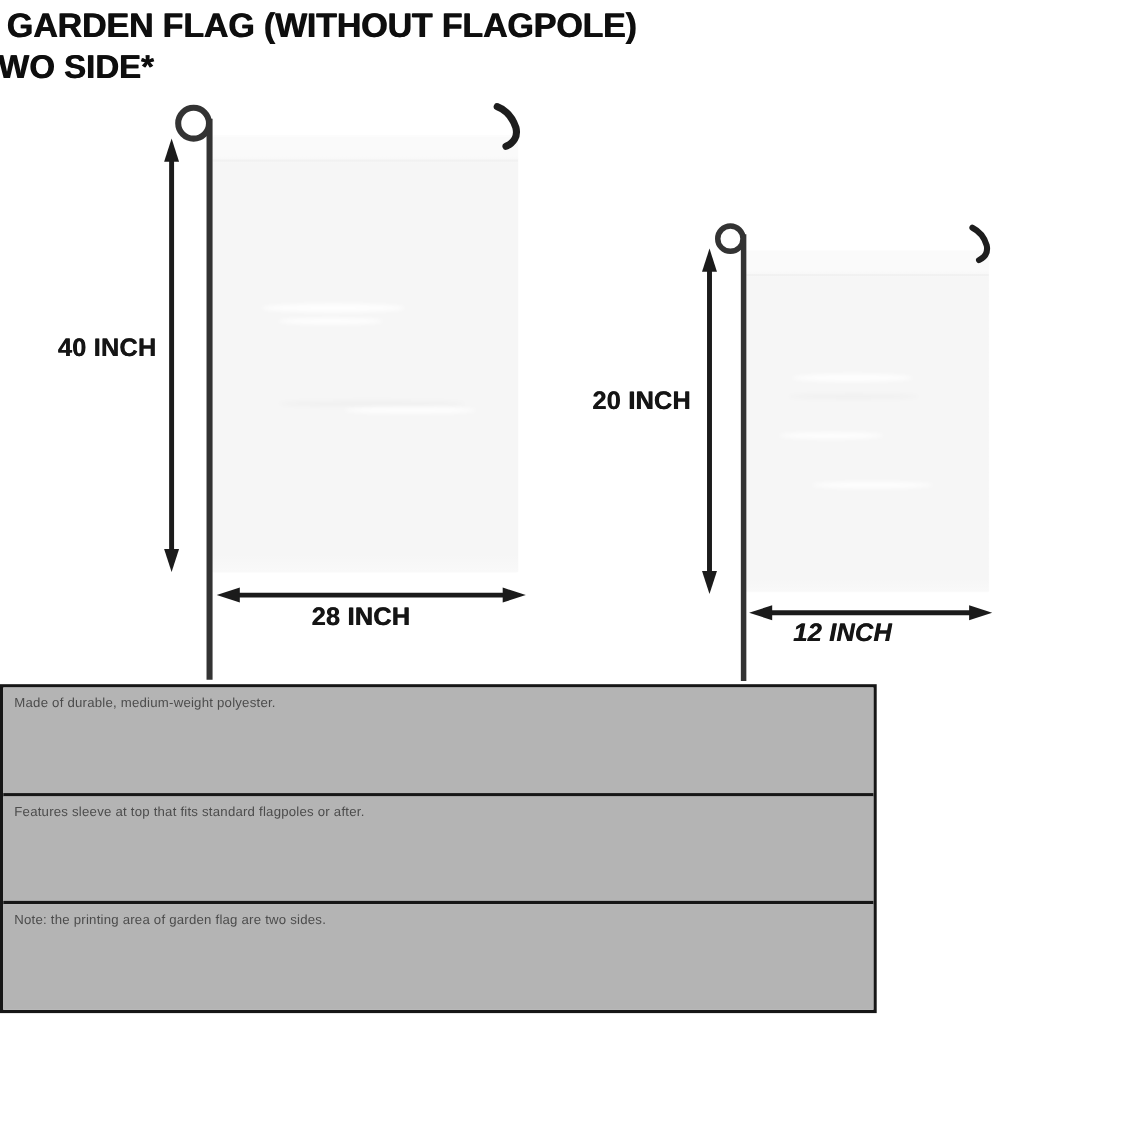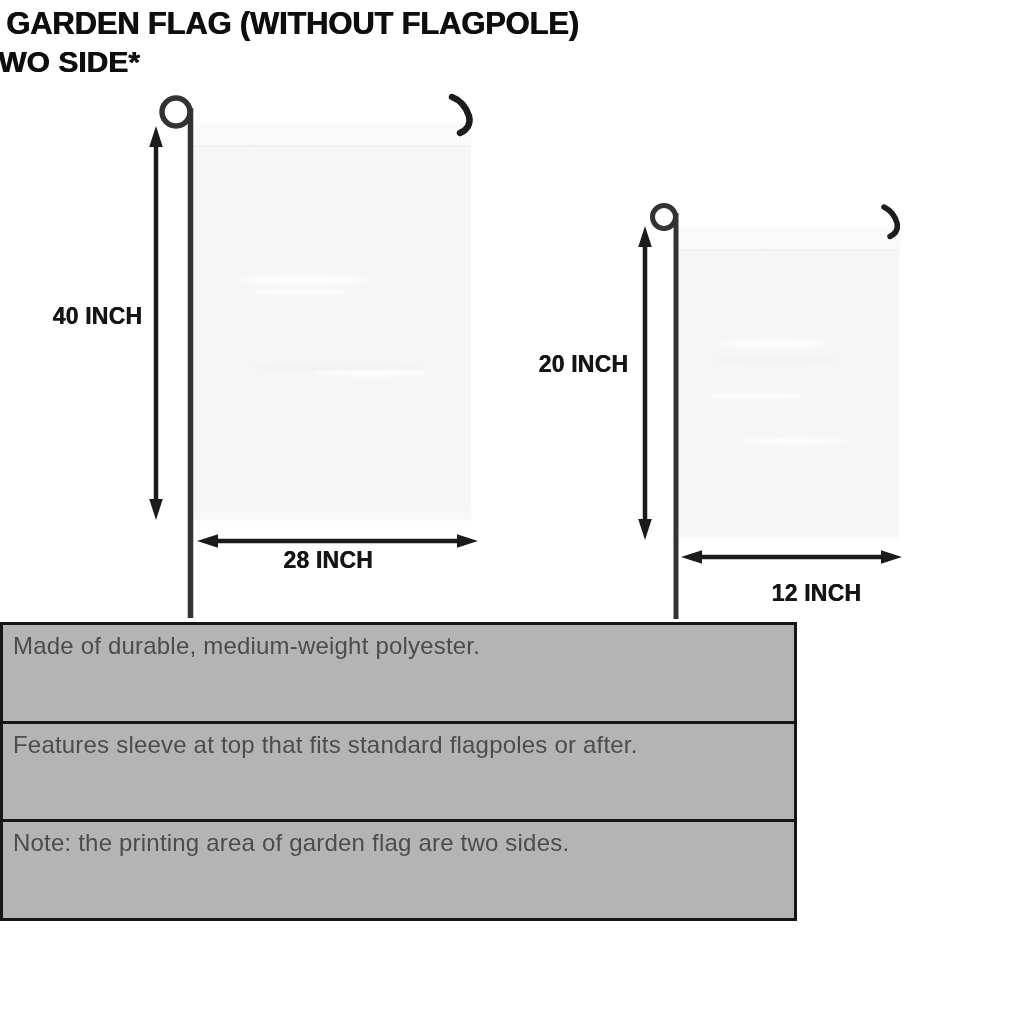--- a/index.html
+++ b/index.html
@@ -40,39 +40,39 @@
   .crease.dark  { background:rgba(0,0,0,0.025); }
 
   
   .dim {
     position:absolute; font-size:23px; font-weight:bold; color:#151515;
     text-shadow:0.5px 0 0 #151515; letter-spacing:0.2px; white-space:nowrap;
   }
   .dim-40 { left:40px;  top:303px; width:102px; text-align:right; }
   .dim-28 { left:258px; top:547px; width:140px; text-align:center; }
   .dim-18 { left:526px; top:351px; width:102px; text-align:right; }
-  .dim-12 { left:721px; top:580px; width:140px; text-align:right; }
+  .dim-12 { left:721px; top:562px; width:140px; text-align:left;font-style:italic; }
 
   
   svg.shapes { position:absolute; left:0; top:0; pointer-events:none; }
   .stroke-pole { stroke:#333333; fill:none; }
   .stroke-hook { stroke:#1d1d1d; fill:none; }
   .arrow line { stroke:#1b1b1b; stroke-width:4.5; }
   .arrow polygon { fill:#1b1b1b; }
 
   
   .features {
     position:absolute; left:0px; top:622px; width:797px; height:299px;
     border:3px solid #161616; background:#ffffff;
     display:flex; flex-direction:column;
   }
   .feature-row {
     flex:1; border-bottom:3px solid #161616;
     padding:7px 12px 0 10px;
-    font-size:24px; color:#474747; letter-spacing:0.2px;
+    font-size:12px; color:#474747; letter-spacing:0.2px;
     background:#ffffff;
   }
   .feature-row:last-child { border-bottom:none; }
   .feature-row.shaded { background:#b4b4b4; color:#4c4c4c; }
 </style>
 </head>
 <body>
 
 <header class="title-wrap">
   <div class="title-line1">GARDEN FLAG (WITHOUT FLAGPOLE)</div>

